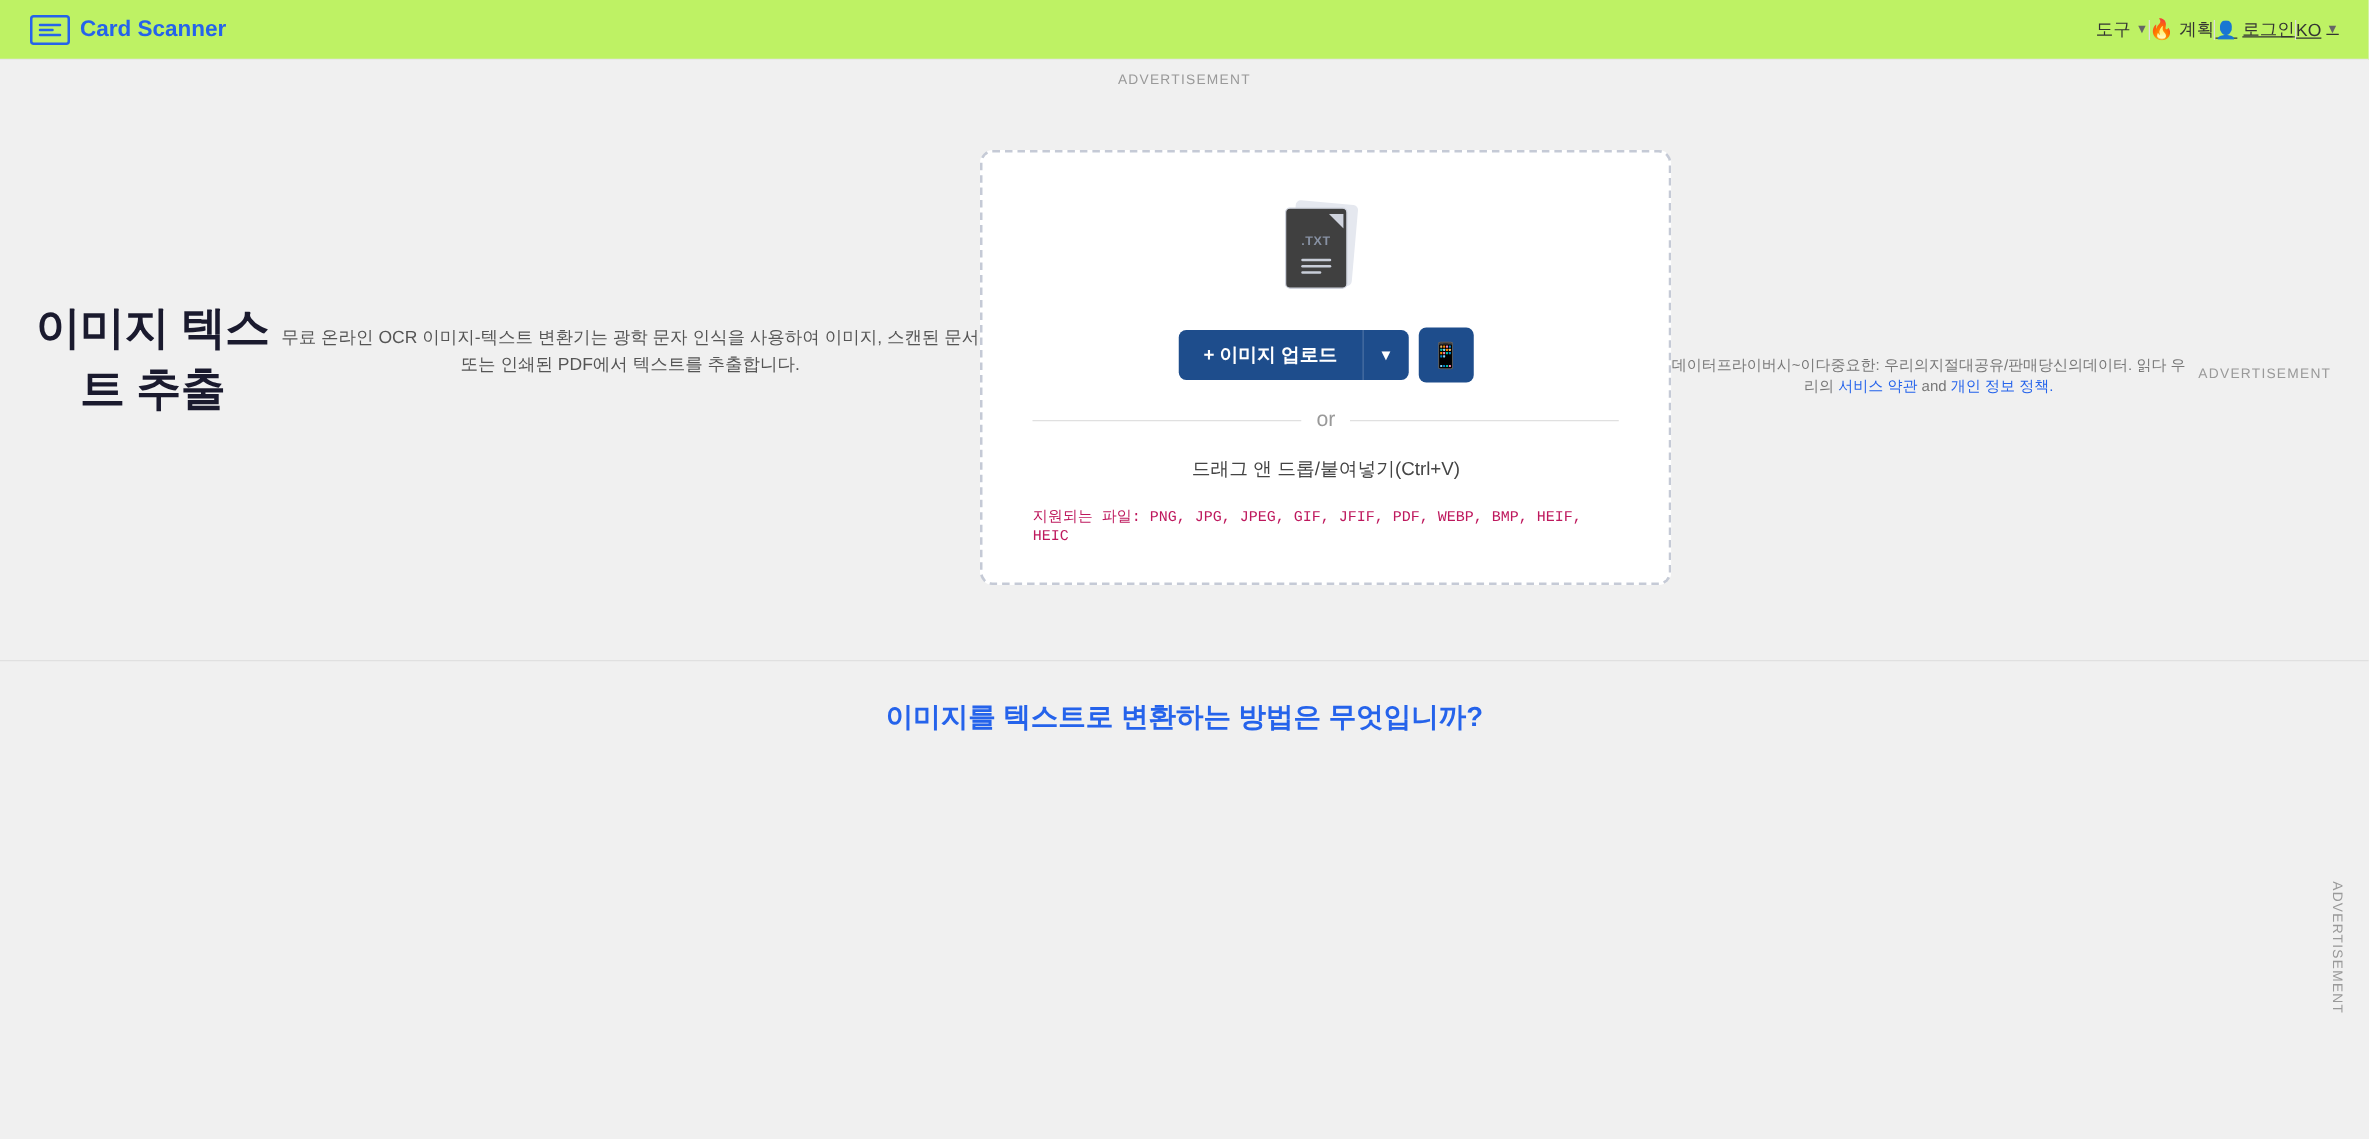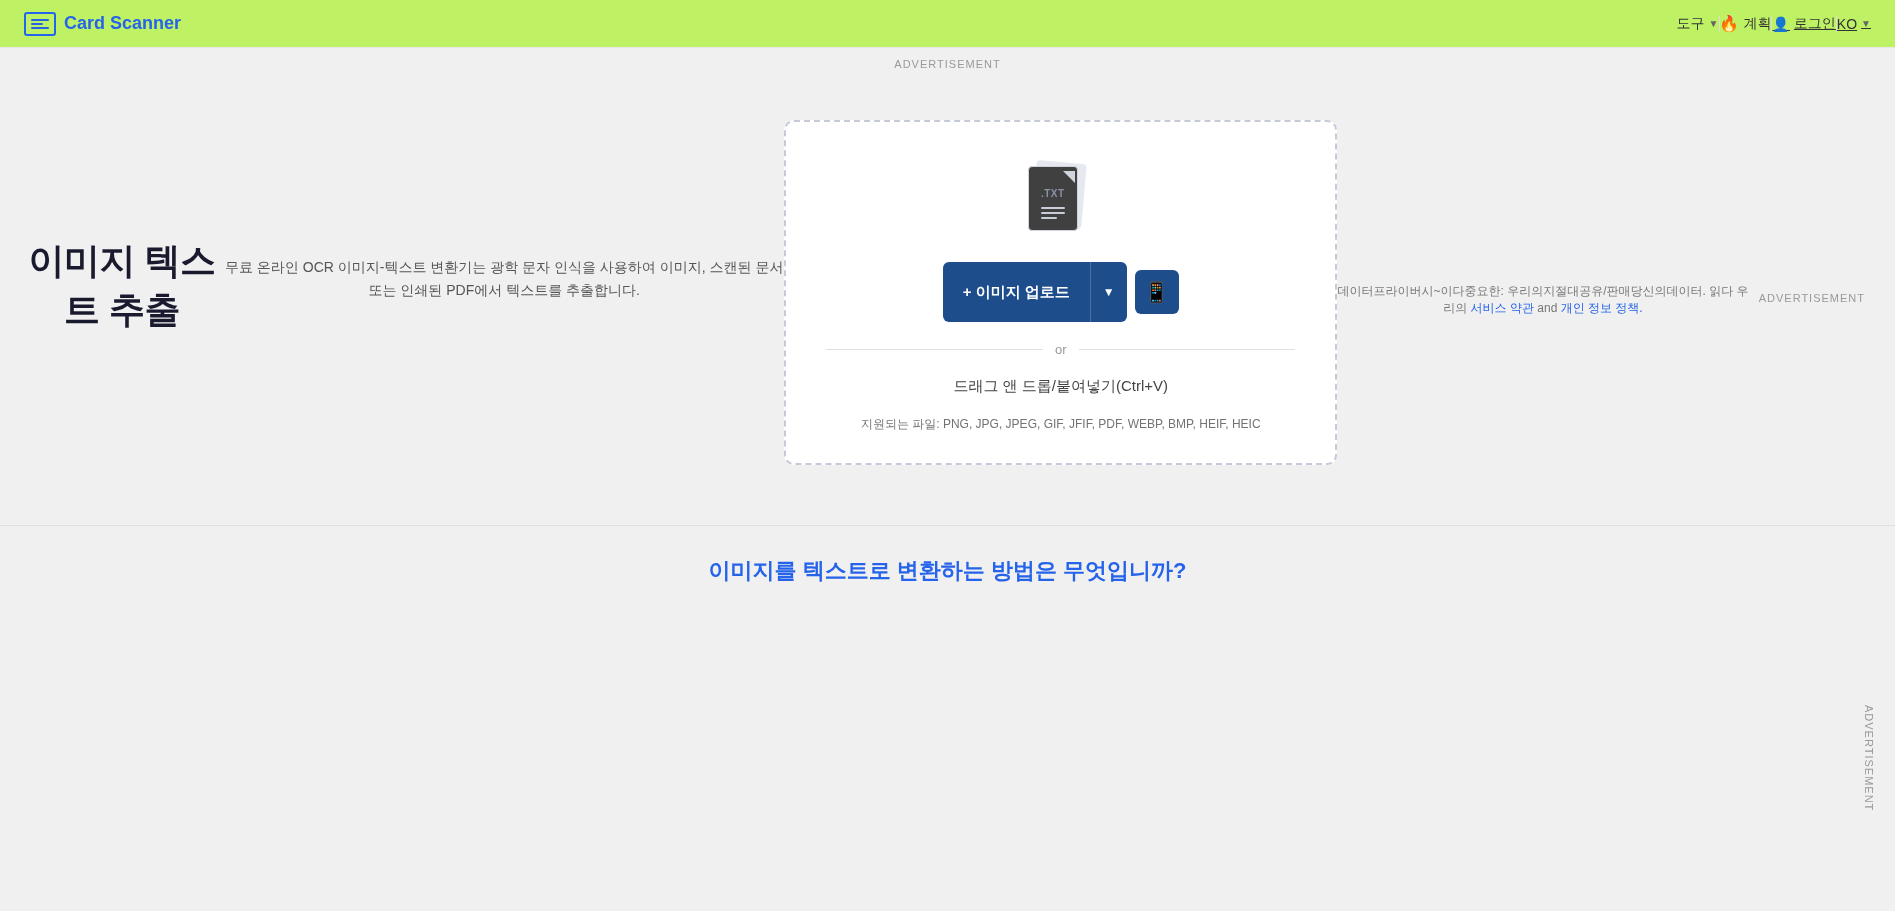--- a/index.html
+++ b/index.html
@@ -224,21 +224,21 @@
       gap: 8px;
     }
     .btn-upload-main {
       display: flex;
       align-items: center;
       background: #1e4d8c;
       color: #fff;
       border: none;
       border-radius: 6px;
       cursor: pointer;
-      height: 60px;
+      height: 40px;
       overflow: hidden;
     }
     .btn-upload-text {
       padding: 0 20px;
       font-size: 15px;
       font-weight: 600;
       display: flex;
       align-items: center;
       gap: 6px;
       height: 100%;
@@ -266,37 +266,38 @@
       font-size: 20px;
     }
 
     
     .or-divider {
       display: flex;
       align-items: center;
       width: 100%;
       gap: 12px;
       color: #999;
-      font-size: 13px;
+      font-size: 17px;
     }
     .or-line {
       flex: 1;
       height: 1px;
       background: #e0e0e0;
     }
 
     .drag-text {
       font-size: 15px;
       color: #444;
       font-weight: 500;
     }
 
     .supported-formats {
       font-size: 12px;
-      color: #737373;
+      color: #be185d;
+      font-family: Liberation Mono, monospace;
     }
 
     
     .privacy-notice {
       margin-top: 14px;
       font-size: 12px;
       color: #777;
       text-align: center;
       max-width: 700px;
     }

